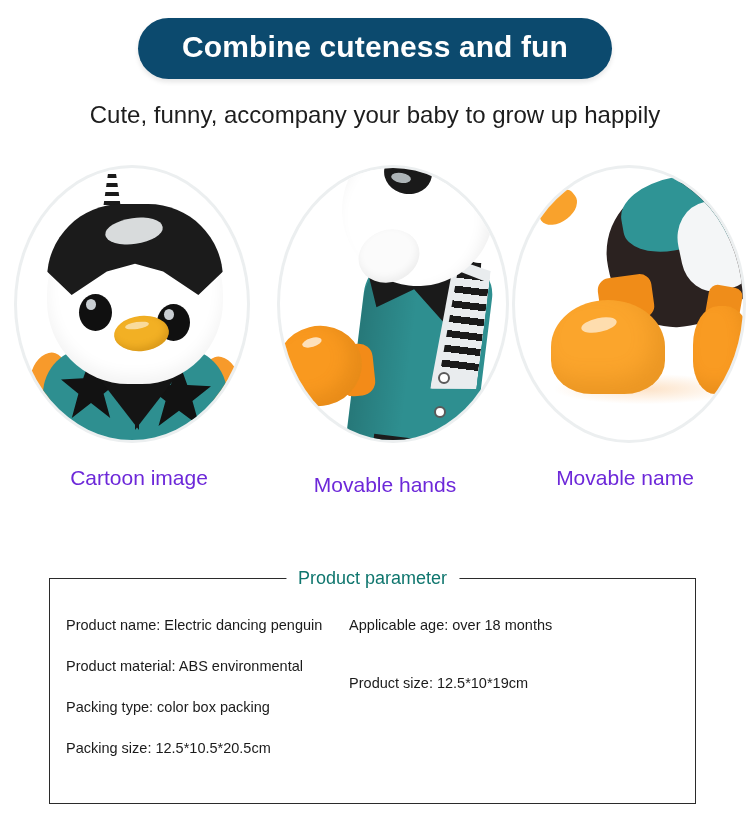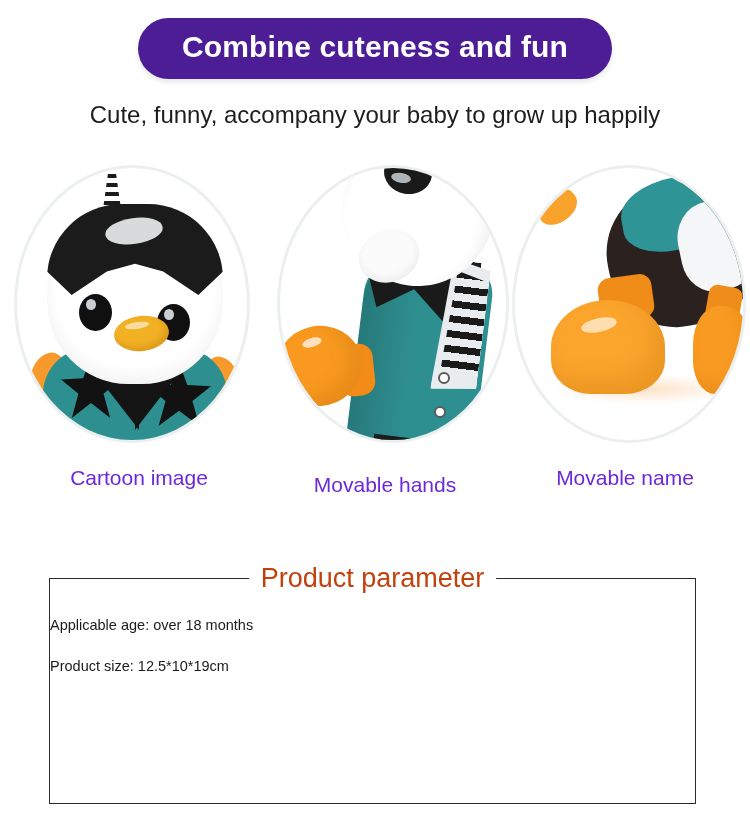--- a/index.html
+++ b/index.html
@@ -21,21 +21,21 @@
 
   
   .banner-wrap {
     position: absolute;
     left: 0; top: 18px;
     width: 750px;
     display: flex;
     justify-content: center;
   }
   .banner {
-    background: #4c1d95;
+    background: #0c4a6e;
     border-radius: 34px;
     padding: 9px 44px 12px 44px;
     box-shadow: 0 3px 5px rgba(0,0,0,0.10);
   }
   .banner-text {
     color: #ffffff;
     font-size: 30px;
     font-weight: bold;
     letter-spacing: 0.1px;
     line-height: 40px;
@@ -436,34 +436,34 @@
     height: 226px;
     border: 1.6px solid #2b2b2b;
   }
   .param-legend {
     position: absolute;
     left: 50%;
     top: -16px;
     transform: translateX(-50%);
     background: #ffffff;
     padding: 0 12px;
-    font-size: 27px;
-    color: #c2410c;
+    font-size: 18px;
+    color: #0f766e;
     line-height: 30px;
     white-space: nowrap;
   }
   .param-grid {
     position: absolute;
     left: 0; top: 26px;
     width: 100%;
     display: flex;
   }
   .param-col { display: flex; flex-direction: column; }
   .param-col.left  { width: 300px; padding-left: 16px; }
-  .param-col.right { width: 347px; padding-left: 0px; }
+  .param-col.right { width: 347px; padding-left: 0px; gap: 17px; }
   .param-row {
     font-size: 14.5px;
     color: #1b1b1b;
     line-height: 19px;
     height: 41px;
     display: flex;
     align-items: center;
     white-space: nowrap;
   }
 </style>
@@ -544,20 +544,26 @@
 
   <div class="captions">
     <div class="caption k1">Cartoon image</div>
     <div class="caption k2">Movable hands</div>
     <div class="caption k3">Movable name</div>
   </div>
 
   <div class="param-box">
     <div class="param-legend">Product parameter</div>
     <div class="param-grid">
+      <div class="param-col left">
+        <div class="param-row">Product name: Electric dancing penguin</div>
+        <div class="param-row">Product material: ABS environmental</div>
+        <div class="param-row">Packing type: color box packing</div>
+        <div class="param-row">Packing size: 12.5*10.5*20.5cm</div>
+      </div>
       <div class="param-col right">
         <div class="param-row">Applicable age: over 18 months</div>
         <div class="param-row">Product size: 12.5*10*19cm</div>
       </div>
     </div>
   </div>
 
 </div>
 
 </body></html>

